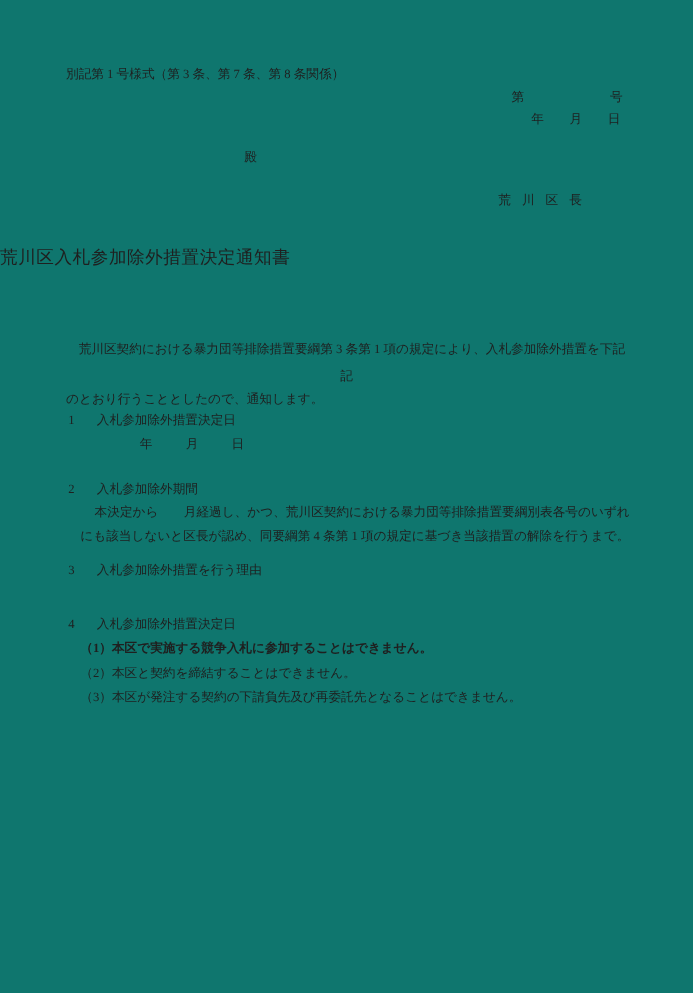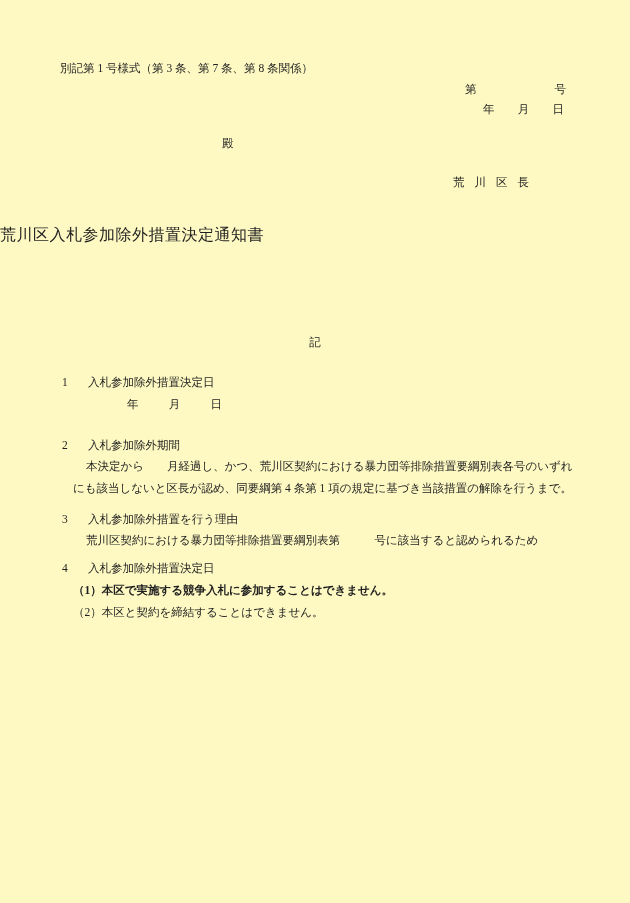--- a/index.html
+++ b/index.html
@@ -1,20 +1,20 @@
 <!DOCTYPE html>
 <html><head>
 <meta charset="utf-8">
 <style>
   html,body{margin:0;padding:0;}
   body{background:#fbfbfb;}
   .page{
     position:relative;
     width:630px;height:903px;
-    background:#fef9c3;
+    background:#0f766e;
     font-family:"Liberation Serif","DejaVu Serif",serif;
     color:#1f1f1f;
     font-size:11.5px;
     line-height:1;
     overflow:hidden;
   }
   .abs{position:absolute;white-space:pre;}
   .form-note{left:60px;top:63px;}
   .doc-number{left:465px;top:84px;width:101px;display:flex;justify-content:space-between;}
   .date-line{left:483px;top:104px;width:81px;display:flex;justify-content:space-between;}
@@ -56,20 +56,24 @@
     <span>月</span>
     <span>日</span>
   </div>
 
   <div class="abs addressee">殿</div>
 
   <div class="abs sender">荒川区長</div>
 
   <div class="abs doc-title">荒川区入札参加除外措置決定通知書</div>
 
+  <div class="abs intro">
+    <div>　荒川区契約における暴力団等排除措置要綱第 3 条第 1 項の規定により、入札参加除外措置を下記</div>
+    <div>のとおり行うこととしたので、通知します。</div>
+  </div>
 
   <div class="abs record-marker">記</div>
 
   <div class="row sec1-row">
     <span class="sec-num">1</span>
     <span class="sec-head">入札参加除外措置決定日</span>
   </div>
   <div class="abs sec1-date">
     <span>年</span>
     <span>月</span>
@@ -80,22 +84,22 @@
     <span class="sec-num">2</span>
     <span class="sec-head">入札参加除外期間</span>
   </div>
   <div class="abs sec2-l1">本決定から　　月経過し、かつ、荒川区契約における暴力団等排除措置要綱別表各号のいずれ</div>
   <div class="abs sec2-l2">にも該当しないと区長が認め、同要綱第 4 条第 1 項の規定に基づき当該措置の解除を行うまで。</div>
 
   <div class="row sec3-row">
     <span class="sec-num">3</span>
     <span class="sec-head">入札参加除外措置を行う理由</span>
   </div>
-  <div class="abs sec3-l1">荒川区契約における暴力団等排除措置要綱別表第　　　号に該当すると認められるため</div>
 
   <div class="row sec4-row">
     <span class="sec-num">4</span>
     <span class="sec-head">入札参加除外措置決定日</span>
   </div>
   <div class="abs sec4-l1">（1）本区で実施する競争入札に参加することはできません。</div>
   <div class="abs sec4-l2">（2）本区と契約を締結することはできません。</div>
+  <div class="abs sec4-l3">（3）本区が発注する契約の下請負先及び再委託先となることはできません。</div>
 
 </div>
 
 </body></html>

